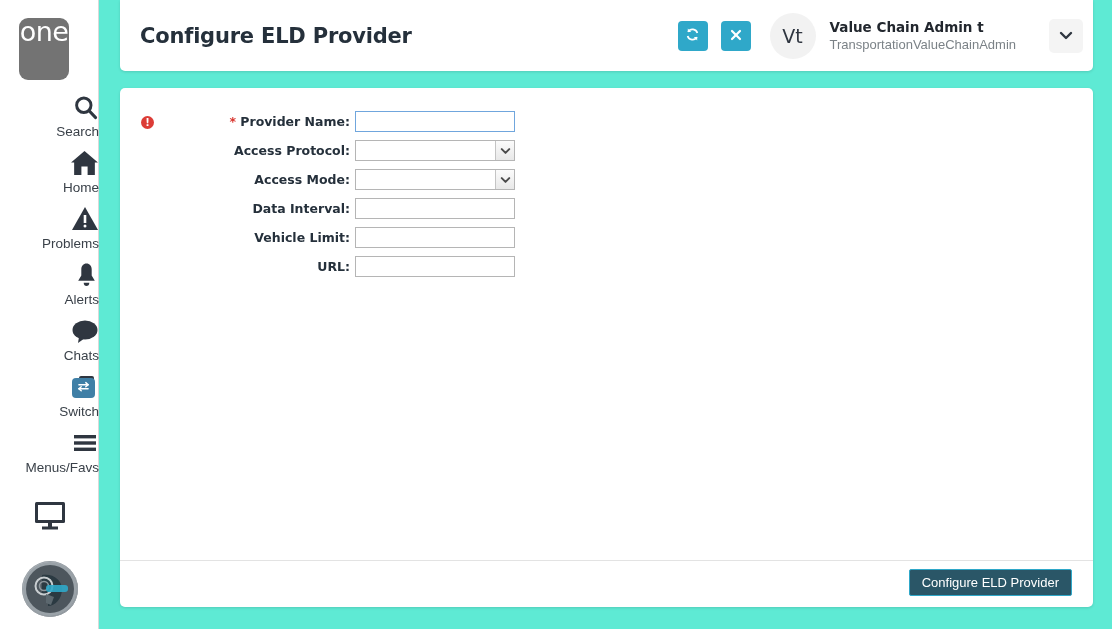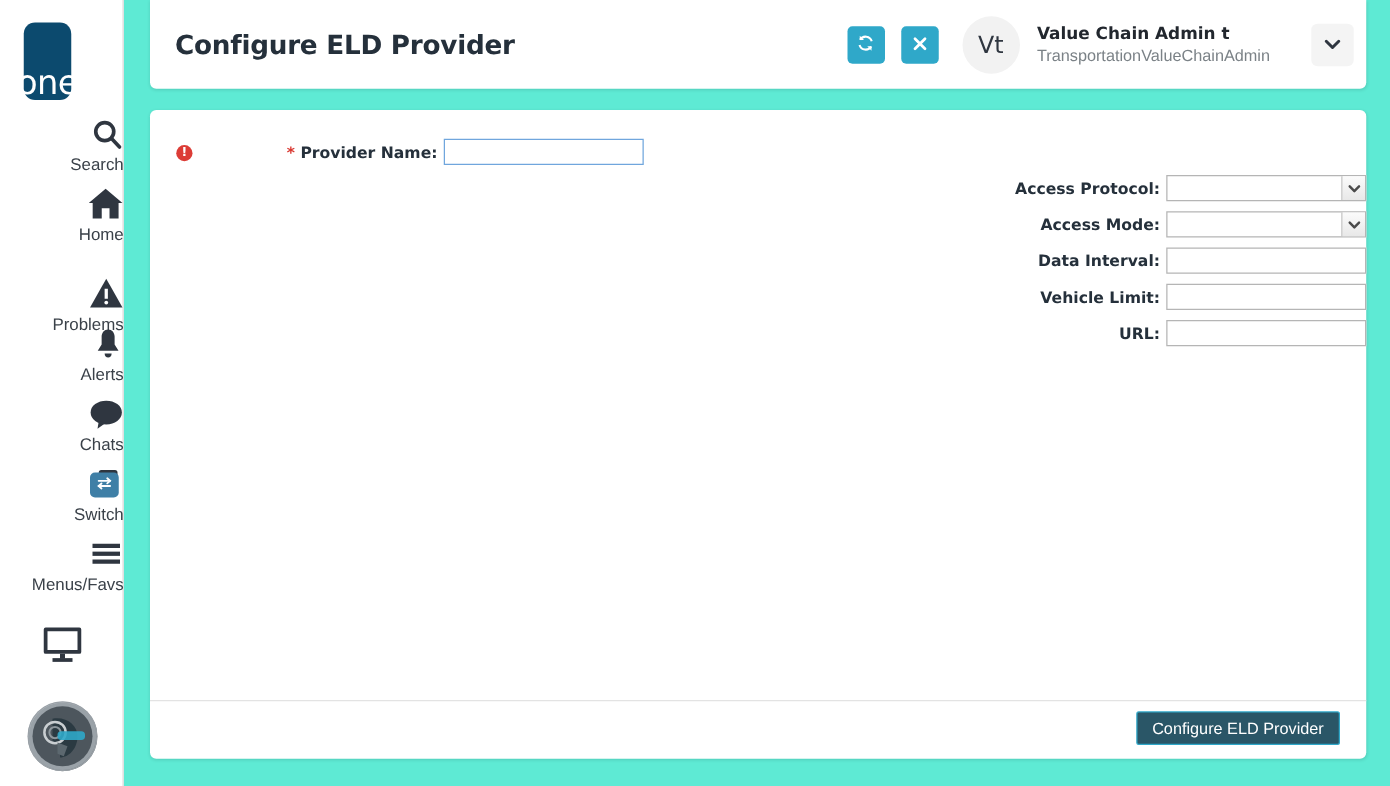--- a/index.html
+++ b/index.html
@@ -21,24 +21,24 @@
     position: absolute;
     left: 0; top: 0;
     width: 99px; height: 629px;
     background: #ffffff;
     border-right: 1px solid #d9d9d9;
     z-index: 5;
   }
   .logo {
     position: absolute;
     left: 19px; top: 18px;
-    width: 38px; height: 62px;
-    background: #0c4a6e;
+    width: 50px; height: 62px;
+    background: #737373;
     border-radius: 9px;
-    display: flex; align-items: flex-end; justify-content: center;
+    display: flex; align-items: flex-start; justify-content: center;
   }
   .logo-text {
     color: #ffffff;
     font-size: 27px;
     font-weight: 500;
     letter-spacing: -0.5px;
     line-height: 1;
     font-family: "DejaVu Sans", sans-serif;
   }
   .nav-item {
@@ -173,21 +173,21 @@
     left: 0; top: 0; right: 0;
     height: 472px;
     padding-top: 21px;
   }
   .frow {
     display: flex;
     align-items: center;
     height: 25px;
     margin-bottom: 0;
   }
-  .frow + .frow { margin-top: 0; justify-content: flex-end; }
+  .frow + .frow { margin-top: 0; }
   .flabel {
     width: 235px;
     text-align: right;
     padding-right: 5px;
     font-size: 12.5px;
     font-weight: bold;
     color: #25303b;
     font-family: "DejaVu Sans", sans-serif;
     white-space: nowrap;
     position: relative;
@@ -277,21 +277,21 @@
 
     <div class="nav-item" style="top:148px">
       <span class="nav-icon">
         <svg width="29" height="27" viewBox="0 0 28 26">
           <path d="M14 1 L27 12 L24 12 L24 24 L17 24 L17 16 L11 16 L11 24 L4 24 L4 12 L1 12 Z" fill="#2f3640"></path>
         </svg>
       </span>
       <span class="nav-label">Home</span>
     </div>
 
-    <div class="nav-item" style="top:220px">
+    <div class="nav-item" style="top:204px">
       <span class="nav-icon">
         <svg width="28" height="26" viewBox="0 0 28 26">
           <path d="M14 1 L27 24 L1 24 Z" fill="#2f3640"></path>
           <rect x="12.7" y="9" width="2.6" height="8" fill="#ffffff"></rect>
           <circle cx="14" cy="20" r="1.5" fill="#ffffff"></circle>
         </svg>
       </span>
       <span class="nav-label">Problems</span>
     </div>
 

